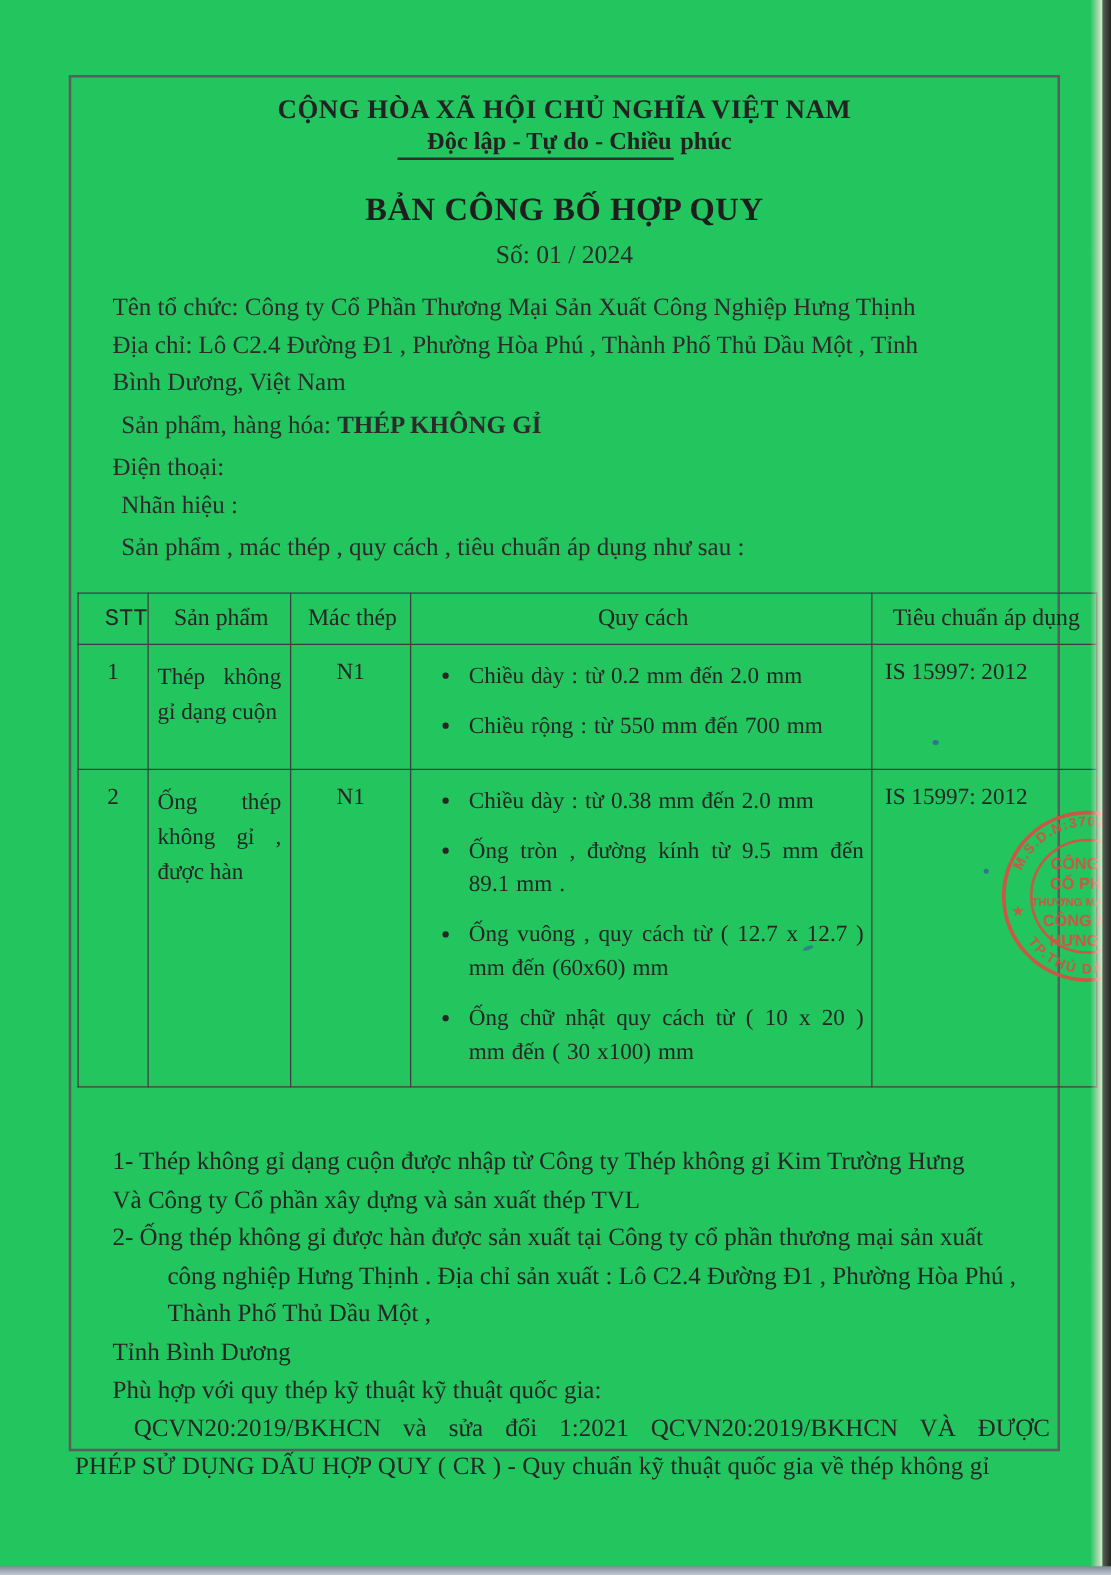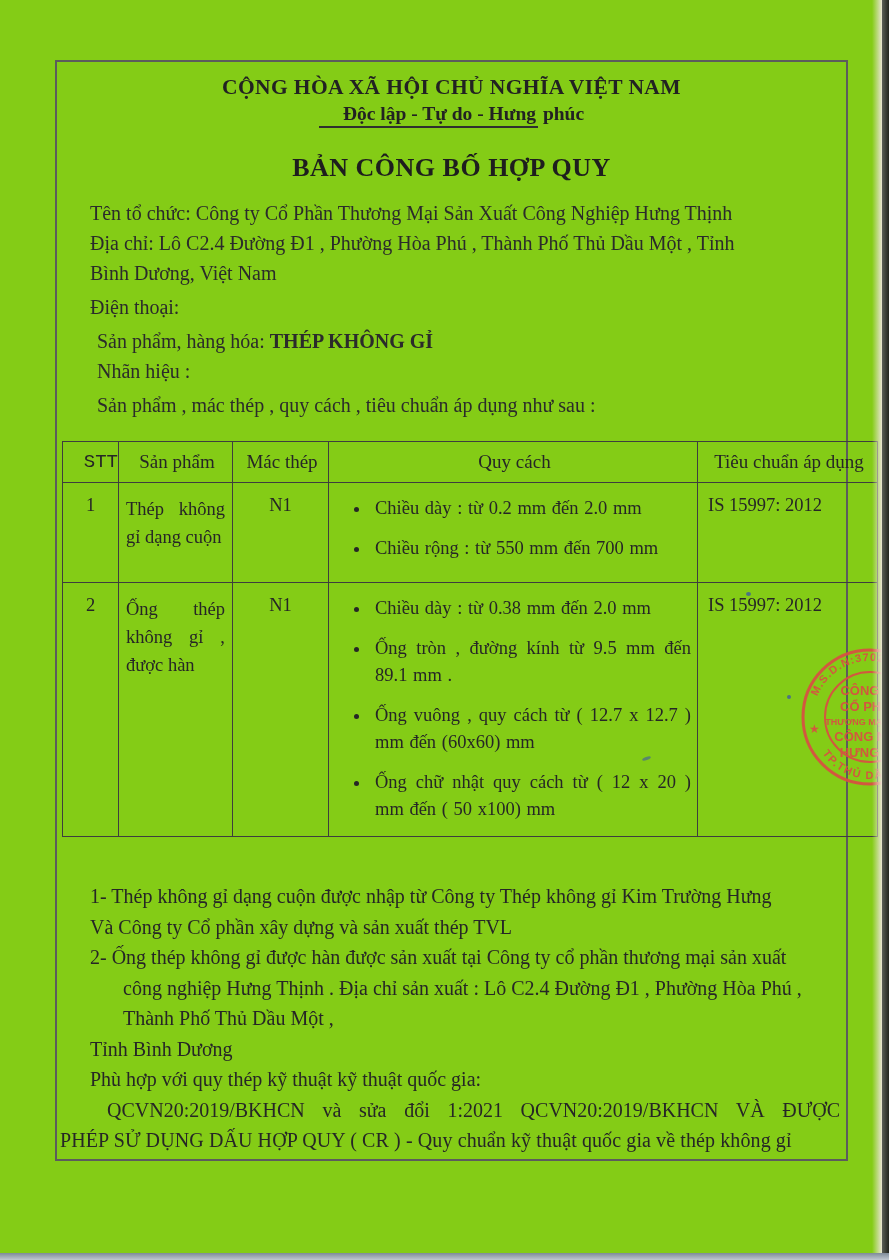--- a/index.html
+++ b/index.html
@@ -1,20 +1,20 @@
 <!DOCTYPE html>
 <html><head>
 <meta charset="utf-8">
 <style>
   * { margin: 0; padding: 0; box-sizing: border-box; }
   body { background: #ffffff; font-family: "Liberation Serif", serif; }
   .page {
     position: relative;
     width: 889px; height: 1260px;
-    background: #84cc16;
+    background: #22c55e;
     overflow: hidden;
     color: #2b2b2b;
   }
   .frame {
     position: absolute;
     left: 55px; top: 60px;
     width: 793px; height: 1101px;
     border: 2px solid #5c5c5c;
   }
   .nat-header {
@@ -79,21 +79,21 @@
   .c-tc  { width: 180px; }
   td.c-sp { padding-left: 7px; padding-right: 7px; text-align: justify; line-height: 28px; }
   td.c-tc { padding-left: 10px; padding-right: 6px; }
   tr.row-1 { height: 100px; }
   tr.row-2 { height: 234px; }
   .c-qc ul { list-style: disc; padding-left: 42px; margin: 0 6px 0 0; }
   .c-qc li { padding-left: 4px; margin-bottom: 13px; line-height: 27px; text-align: justify; word-spacing: 1px; }
 
   .notes { margin: 44px 8px 0 33px; font-size: 20px; line-height: 30.5px; color: #262626; }
   .note-line { white-space: nowrap; }
-  .cont { margin-left: 33px; }
+  .cont { margin-left: 44px; }
   .conform-para { margin-left: -30px; margin-right: -2px; }
   .cl1 { padding-left: 47px; text-align: justify; text-align-last: justify; word-spacing: 3px; }
   .cl2 { white-space: nowrap; letter-spacing: 0.1px; }
 
   .stamp { position: absolute; left: 800px; top: 647px; width: 140px; height: 140px; z-index: 3; opacity: 0.92; }
   .stamp text { font-family: "Liberation Sans", sans-serif; }
 
   .right-paper-edge {
     position: absolute; left: 872px; top: 0; width: 10px; height: 1260px;
     background: linear-gradient(to right, rgba(236,231,218,0), #e9e3d3);
@@ -115,30 +115,31 @@
   .speck.s3 { left: 642px; top: 757px; width: 9px; height: 3px; transform: rotate(-20deg); opacity: 0.6; }
 </style>
 </head>
 <body>
 
 <div class="page">
   <div class="frame">
 
     <div class="nat-header">CỘNG HÒA XÃ HỘI CHỦ NGHĨA VIỆT NAM</div>
 
-    <div class="motto"><span class="motto-underline">Độc lập - Tự do - Hưng</span><span> phúc</span></div>
+    <div class="motto"><span class="motto-underline">Độc lập - Tự do - Chiều</span><span> phúc</span></div>
 
     <div class="doc-title">BẢN CÔNG BỐ HỢP QUY</div>
+    <div class="doc-number">Số: 01 / 2024</div>
 
     <div class="info">
       <div class="line">Tên tổ chức: Công ty Cổ Phần Thương Mại Sản Xuất Công Nghiệp Hưng Thịnh</div>
       <div class="line">Địa chỉ: Lô C2.4 Đường Đ1 , Phường Hòa Phú , Thành Phố Thủ Dầu Một , Tỉnh</div>
       <div class="line">Bình Dương, Việt Nam</div>
+      <div class="line ind gap-top"><span>Sản phẩm, hàng hóa: </span><span class="bold">THÉP KHÔNG GỈ</span></div>
       <div class="line gap-top">Điện thoại:</div>
-      <div class="line ind gap-top"><span>Sản phẩm, hàng hóa: </span><span class="bold">THÉP KHÔNG GỈ</span></div>
       <div class="line ind">Nhãn hiệu :</div>
       <div class="line ind gap-top">Sản phẩm , mác thép , quy cách , tiêu chuẩn áp dụng như sau :</div>
     </div>
 
     <table class="spec-table">
       <thead>
         <tr>
           <th class="c-stt">STT</th>
           <th class="c-sp">Sản phẩm</th>
           <th class="c-mt">Mác thép</th>
@@ -161,21 +162,21 @@
         </tr>
         <tr class="row-2">
           <td class="c-stt">2</td>
           <td class="c-sp">Ống thép không gỉ , được hàn</td>
           <td class="c-mt">N1</td>
           <td class="c-qc">
             <ul>
               <li>Chiều dày : từ 0.38 mm đến 2.0 mm</li>
               <li>Ống tròn , đường kính từ 9.5 mm đến 89.1 mm .</li>
               <li>Ống vuông , quy cách từ ( 12.7 x 12.7 ) mm đến (60x60) mm</li>
-              <li>Ống chữ nhật quy cách từ ( 12 x 20 ) mm đến ( 50 x100) mm</li>
+              <li>Ống chữ nhật quy cách từ ( 10 x 20 ) mm đến ( 30 x100) mm</li>
             </ul>
           </td>
           <td class="c-tc">IS 15997: 2012</td>
         </tr>
       </tbody>
     </table>
 
     <div class="notes">
       <div class="note-line">1- Thép không gỉ dạng cuộn được nhập từ Công ty Thép không gỉ Kim Trường Hưng</div>
       <div class="note-line">Và Công ty Cổ phần xây dựng và sản xuất thép TVL</div>

